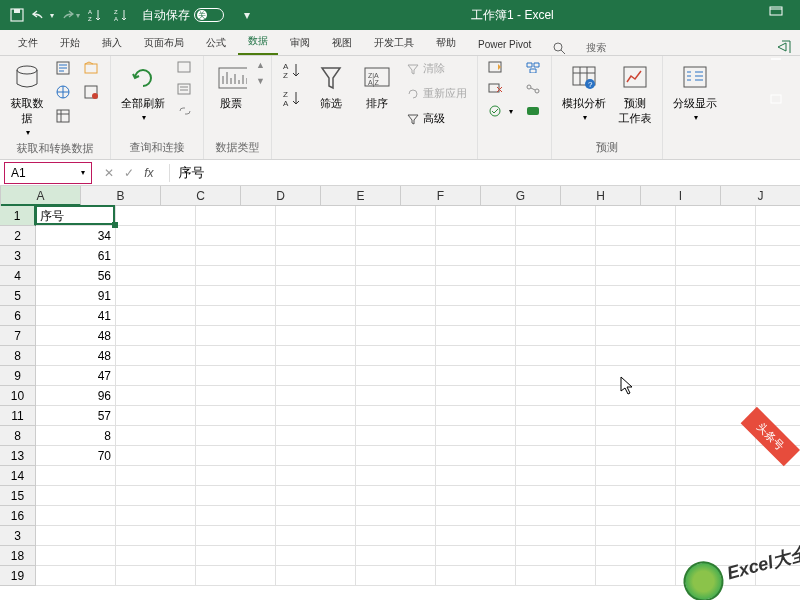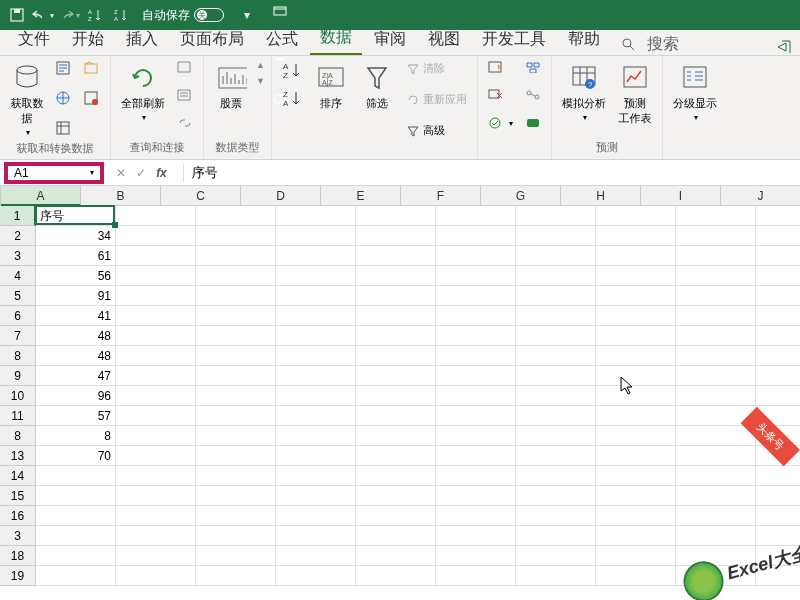--- a/index.html
+++ b/index.html
@@ -9,41 +9,41 @@
 .titlebar .qat { display: flex; align-items: center; gap: 4px; padding: 0 6px; }
 .titlebar .qat-item { width: 22px; height: 22px; display: flex; align-items: center; justify-content: center; opacity: 0.9; }
 .titlebar .autosave { display: flex; align-items: center; gap: 4px; margin-left: 6px; }
 .titlebar .toggle { width: 30px; height: 14px; border: 1px solid #fff; border-radius: 8px; display: flex; align-items: center; padding: 0 2px; }
 .titlebar .toggle-knob { width: 10px; height: 10px; background: #fff; border-radius: 50%; font-size: 8px; color: #217346; display: flex; align-items: center; justify-content: center; }
 .titlebar .wintitle { flex: 1; text-align: center; }
 .titlebar .right { display: flex; align-items: center; gap: 24px; padding-right: 8px; flex-direction: column; }
 .titlebar .avatar { width: 18px; height: 18px; border-radius: 50%; background: #b5d6c6; color: #217346; font-size: 10px; display: flex; align-items: center; justify-content: center; }
 .titlebar .winbtn { width: 28px; height: 20px; display: flex; align-items: center; justify-content: center; }
 
-.tabs { height: 26px; background: #f3f2f1; display: flex; align-items: flex-end; padding: 0 8px; gap: 2px; font-size: 16px; color: #333; border-bottom: 1px solid #d4d4d4; }
+.tabs { height: 26px; background: #f3f2f1; display: flex; align-items: flex-end; padding: 0 8px; gap: 2px; font-size: 10px; color: #333; border-bottom: 1px solid #d4d4d4; }
 .tab { padding: 4px 10px 5px; cursor: pointer; }
 .tab.active { color: #217346; border-bottom: 2px solid #4d7c0f; font-weight: 500; }
-.tabs .search { margin-left: 10px; display: flex; align-items: center; gap: 12px; color: #666; }
+.tabs .search { margin-left: 10px; display: flex; align-items: center; gap: 20px; color: #666; }
 .tabs .share { margin-left: auto; color: #217346; }
 
 .ribbon { height: 104px; background: #f3f2f1; border-bottom: 1px solid #d4d4d4; display: flex; font-size: 11px; }
 .group { border-right: 1px solid #e1e1e1; padding: 4px 6px 2px; display: flex; flex-direction: column; }
 .group-body { flex: 1; display: flex; align-items: flex-start; gap: 4px; }
 .group-label { text-align: center; color: #666; font-size: 11px; padding: 2px 0; display: flex; align-items: center; justify-content: center; gap: 4px; }
 .big-btn { display: flex; flex-direction: column; align-items: center; gap: 2px; padding: 2px 4px; min-width: 42px; cursor: pointer; }
 .big-btn .icon { width: 32px; height: 32px; display: flex; align-items: center; justify-content: center; }
 .small-btn { display: flex; align-items: center; gap: 3px; padding: 1px 4px; cursor: pointer; }
-.stack { display: flex; flex-direction: column; gap: 14px; }
+.stack { display: flex; flex-direction: column; gap: 8px; }
 .dd { font-size: 8px; margin-left: 2px; }
 
 .namebox-row { height: 26px; border-bottom: 1px solid #d4d4d4; display: flex; align-items: center; background: #fff; }
-.namebox { width: 100px; height: 22px; border: 4px solid #be185d; margin: 0 4px; display: flex; align-items: center; padding: 0 6px; font-size: 12px; justify-content: space-between; }
+.namebox { width: 88px; height: 22px; border: 1px solid #be185d; margin: 0 4px; display: flex; align-items: center; padding: 0 6px; font-size: 12px; justify-content: space-between; }
 .fx-area { display: flex; align-items: center; gap: 10px; padding: 0 8px; color: #999; font-size: 12px; }
 .fx-area .btn { color: #999; }
-.fx-area .fx { font-style: italic; color: #555; font-weight: bold; }
+.fx-area .fx { font-style: italic; color: #555; }
 .formula-bar { flex: 1; padding: 0 8px; font-size: 13px; border-left: 1px solid #ddd; margin-left: 8px; }
 
 .grid-area { position: relative; height: 414px; overflow: hidden; background: #fff; }
 .col-headers { display: flex; height: 20px; background: #f0f0f0; position: sticky; top: 0; }
 .corner { width: 36px; height: 20px; border-right: 1px solid #ccc; border-bottom: 1px solid #ccc; background: #f0f0f0; }
 .col-h { width: 80px; height: 20px; border-right: 1px solid #ccc; border-bottom: 1px solid #ccc; text-align: center; font-size: 12px; line-height: 20px; color: #333; }
 .col-h.active { background: #d6e9d8; border-bottom: 2px solid #217346; }
 .grid-body { display: flex; }
 .row-headers { display: flex; flex-direction: column; }
 .row-h { width: 36px; height: 20px; border-right: 1px solid #ccc; border-bottom: 1px solid #ccc; background: #f0f0f0; text-align: center; font-size: 12px; line-height: 20px; }
@@ -102,20 +102,21 @@
         </svg>
       </div>
     <div class="autosave">
       <span>自动保存</span>
       <div class="toggle">
           <div class="toggle-knob">关</div>
         </div>
     </div>
     <div class="qat-item" style="margin-left:8px">▾</div>
   </div>
+  <div class="wintitle">工作簿1 - Excel</div>
   <div class="right">
     <span>Office</span>
     <div class="avatar">o</div>
     <div class="winbtn">
         <svg width="14" height="10">
           <rect x="1" y="1" width="12" height="8" fill="none" stroke="#fff"></rect>
           <path d="M1 3 L13 3" stroke="#fff"></path>
         </svg>
       </div>
     <div class="winbtn">
@@ -135,20 +136,21 @@
 <div class="tab">文件</div>
     <div class="tab">开始</div>
     <div class="tab">插入</div>
     <div class="tab">页面布局</div>
     <div class="tab">公式</div>
     <div class="tab active">数据</div>
     <div class="tab">审阅</div>
     <div class="tab">视图</div>
     <div class="tab">开发工具</div>
     <div class="tab">帮助</div>
+    <div class="tab">Power Pivot</div>
     <div class="search">
       <svg width="13" height="13">
         <circle cx="5" cy="5" r="4" fill="none" stroke="#666"></circle>
         <path d="M8 8 L12 12" stroke="#666"></path>
       </svg>
       <span>搜索</span>
     </div>
     <div class="share">
       <svg width="16" height="16">
         <path d="M2 8 L10 4 M2 8 L10 12 M10 4 L10 12" stroke="#217346" fill="none"></path>
@@ -275,35 +277,35 @@
         <div class="small-btn">
             <svg width="20" height="18">
               <text x="1" y="8" font-size="8" fill="#333">Z</text>
               <text x="1" y="17" font-size="8" fill="#333">A</text>
               <path d="M14 3 L14 15 M11 12 L14 15 L17 12" stroke="#333" fill="none"></path>
             </svg>
           </div>
       </div>
       <div class="big-btn">
         <div class="icon">
+            <svg width="24" height="28">
+              <path d="M3 4 L21 4 L14 14 L14 24 L10 22 L10 14 Z" fill="none" stroke="#555" stroke-width="1.5"></path>
+            </svg>
+          </div>
+        <span>筛选</span>
+      </div>
+      <div class="big-btn">
+        <div class="icon">
             <svg width="28" height="28">
               <rect x="2" y="4" width="24" height="18" fill="none" stroke="#555"></rect>
               <text x="5" y="14" font-size="7" fill="#555">Z|A</text>
               <text x="5" y="21" font-size="7" fill="#555">A|Z</text>
             </svg>
           </div>
         <span>排序</span>
-      </div>
-      <div class="big-btn">
-        <div class="icon">
-            <svg width="24" height="28">
-              <path d="M3 4 L21 4 L14 14 L14 24 L10 22 L10 14 Z" fill="none" stroke="#555" stroke-width="1.5"></path>
-            </svg>
-          </div>
-        <span>筛选</span>
       </div>
       <div class="stack">
         <div class="small-btn" style="color:#aaa">
             <svg width="14" height="12">
               <path d="M2 2 L12 2 L8 7 L8 11 L6 10 L6 7 Z" fill="none" stroke="#aaa"></path>
             </svg>
             <span>清除</span>
           </div>
         <div class="small-btn" style="color:#aaa">
             <svg width="14" height="12">

